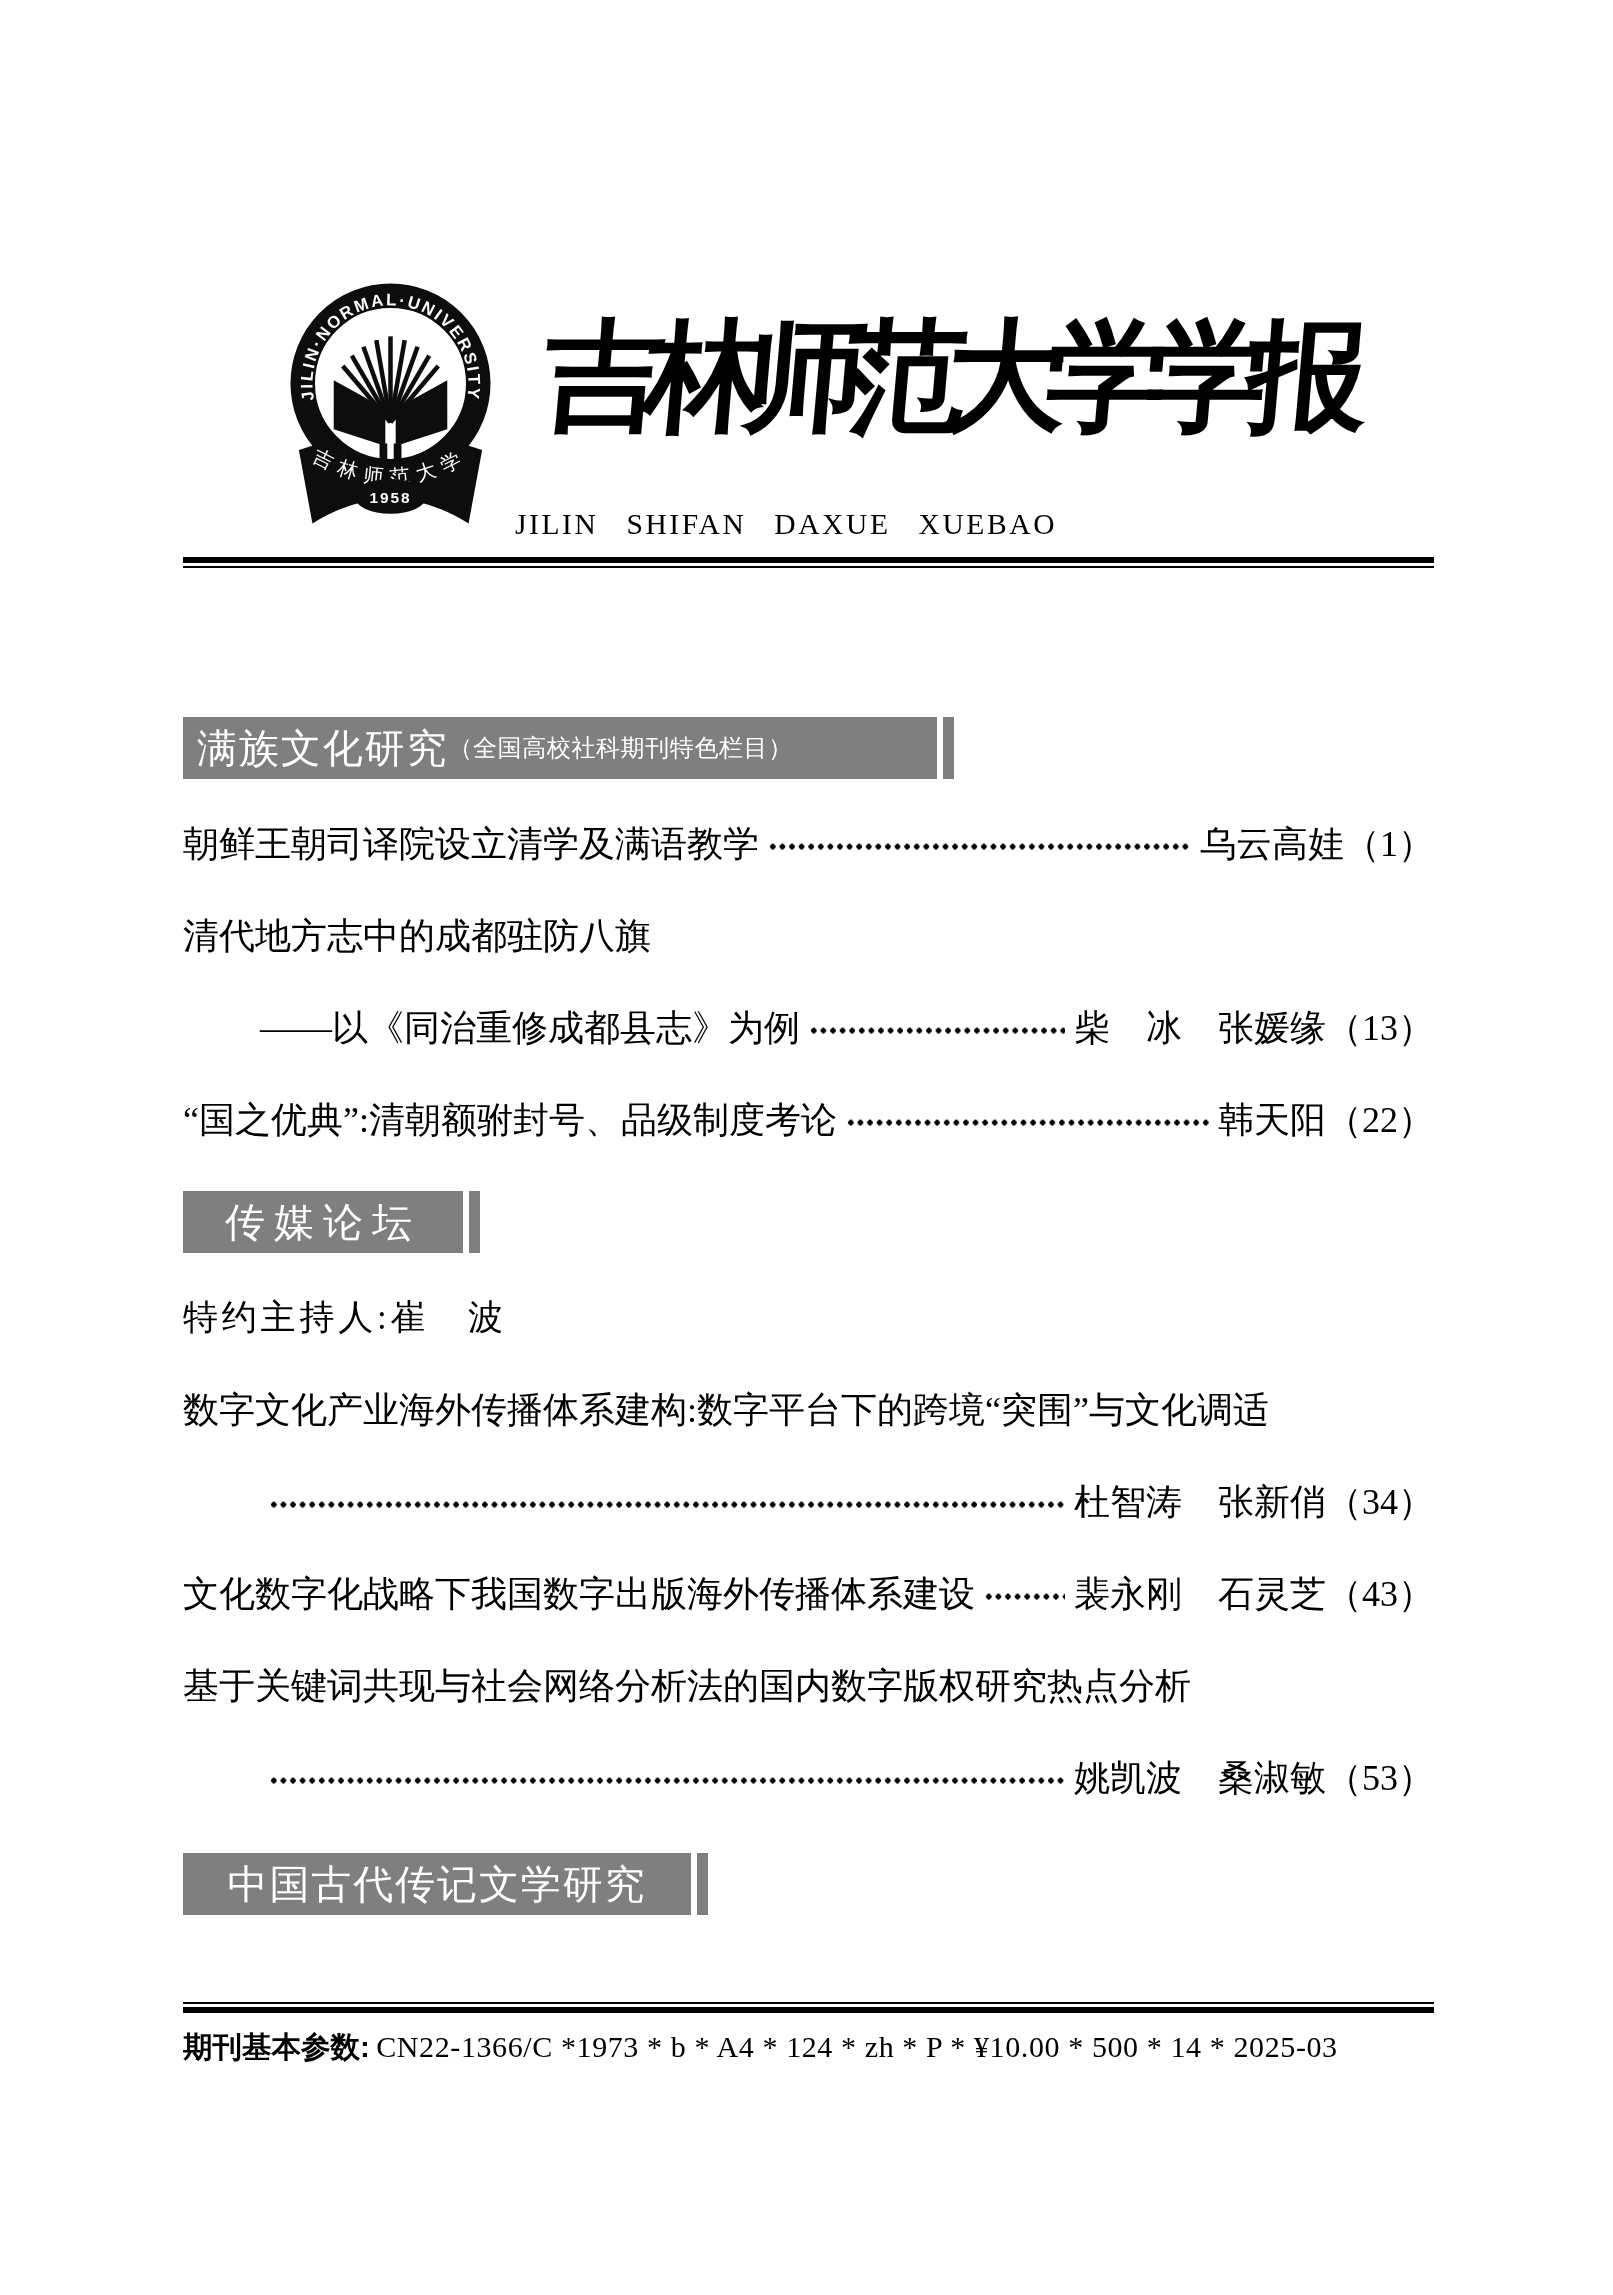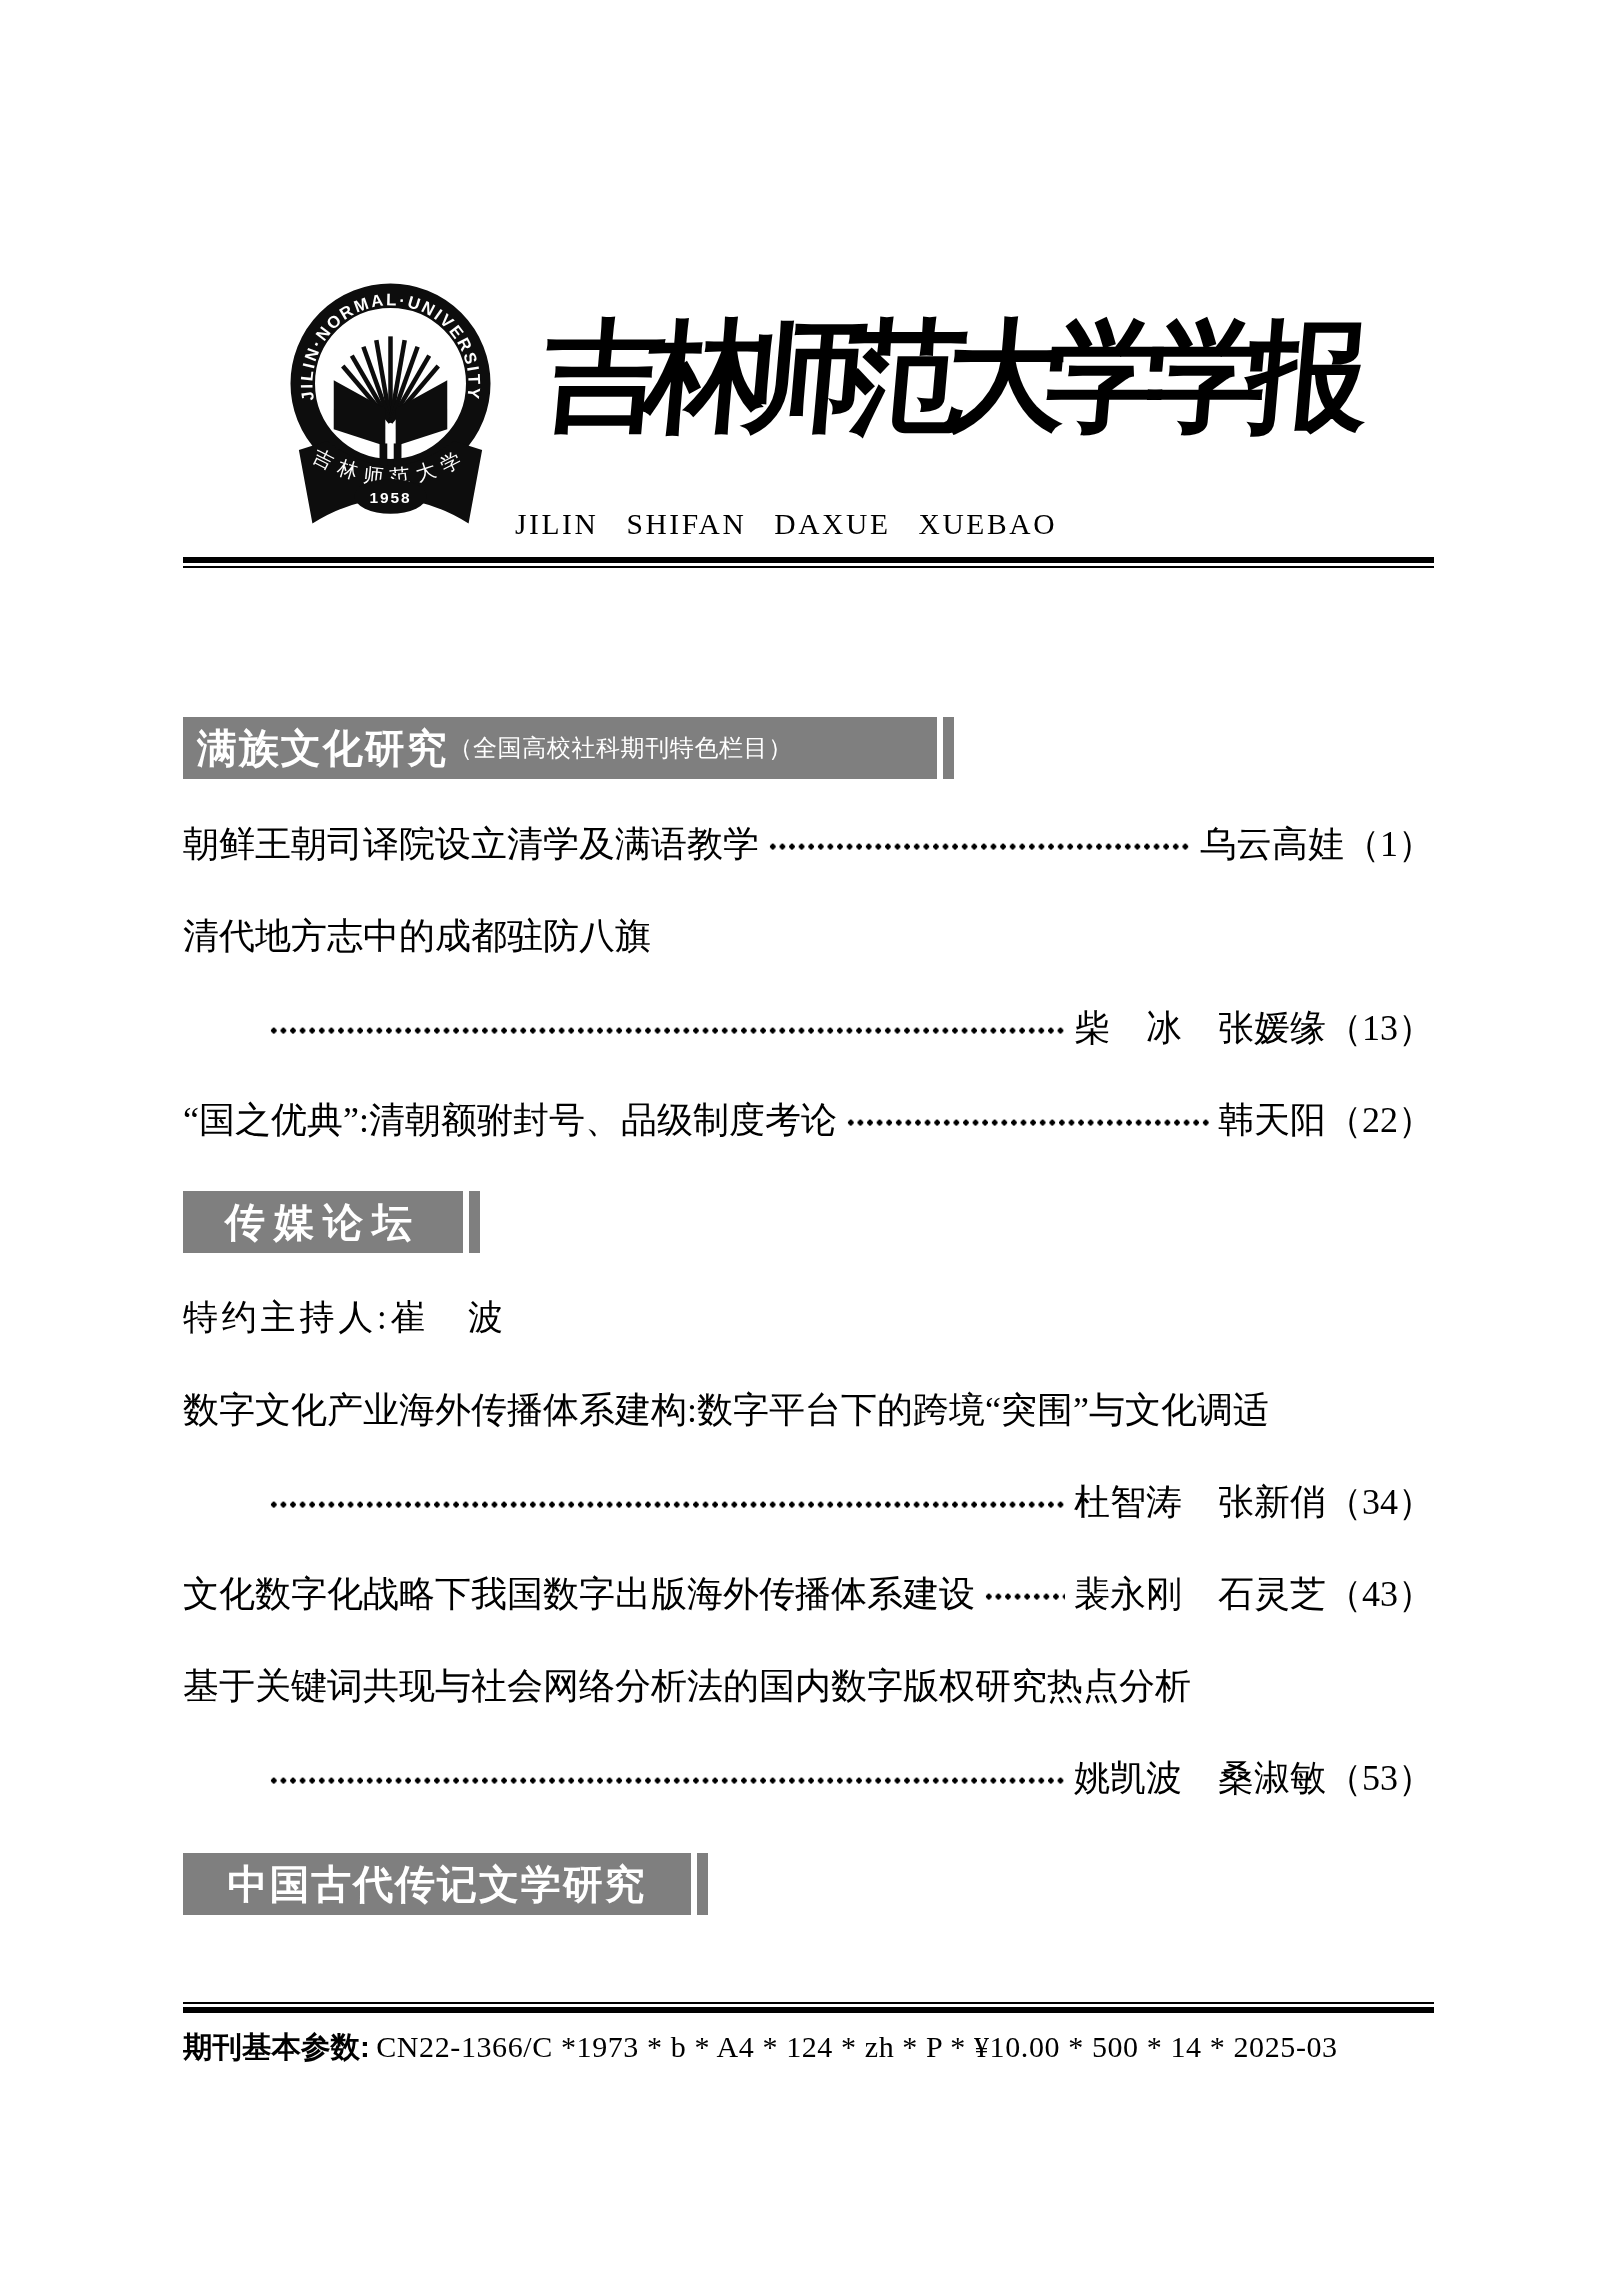--- a/index.html
+++ b/index.html
@@ -19,21 +19,21 @@
     position:absolute;left:350px;top:508px;width:872px;text-align:center;
     font-size:29.5px;letter-spacing:2.6px;word-spacing:18px;white-space:nowrap;
   }
   .rule-top{position:absolute;left:183px;top:557px;width:1251px;}
   .rule-top .thick{height:5.8px;background:#000;}
   .rule-top .thin{height:1.9px;background:#000;margin-top:3.2px;}
   
   .content{position:absolute;left:183px;top:717px;width:1251px;}
   .bar-row{display:flex;align-items:stretch;height:62px;}
   .bar{background:#7f7f7f;color:#fff;display:flex;align-items:center;white-space:nowrap;}
-  .bar .head{font-size:40px;font-weight:bold;letter-spacing:1.9px;}
+  .bar .head{font-size:40px;font-weight:normal;letter-spacing:1.9px;}
   .bar .note{font-size:24px;font-weight:normal;letter-spacing:0.6px;}
   .bar-1{width:754px;padding-left:14px;box-sizing:border-box;}
   .bar-2{width:280px;justify-content:center;}
   .bar-2 .head{letter-spacing:9px;}
   .bar-3{width:508px;justify-content:center;}
   .bar-tab{width:10.3px;background:#7f7f7f;margin-left:6.4px;}
   .line{
     display:flex;align-items:baseline;width:100%;
     font-size:36px;line-height:40px;margin-top:52px;white-space:nowrap;
   }
@@ -121,20 +121,21 @@
       <span class="leader"></span>
       <span>乌云高娃（1）</span>
     </div>
 
     <div class="line">
       <span>清代地方志中的成都驻防八旗</span>
     </div>
 
     <div class="line">
       <span class="indent"></span>
+      <span>——以《同治重修成都县志》为例</span>
       <span class="leader"></span>
       <span>柴　冰　张媛缘（13）</span>
     </div>
 
     <div class="line">
       <span>“国之优典”:清朝额驸封号、品级制度考论</span>
       <span class="leader"></span>
       <span>韩天阳（22）</span>
     </div>
 

